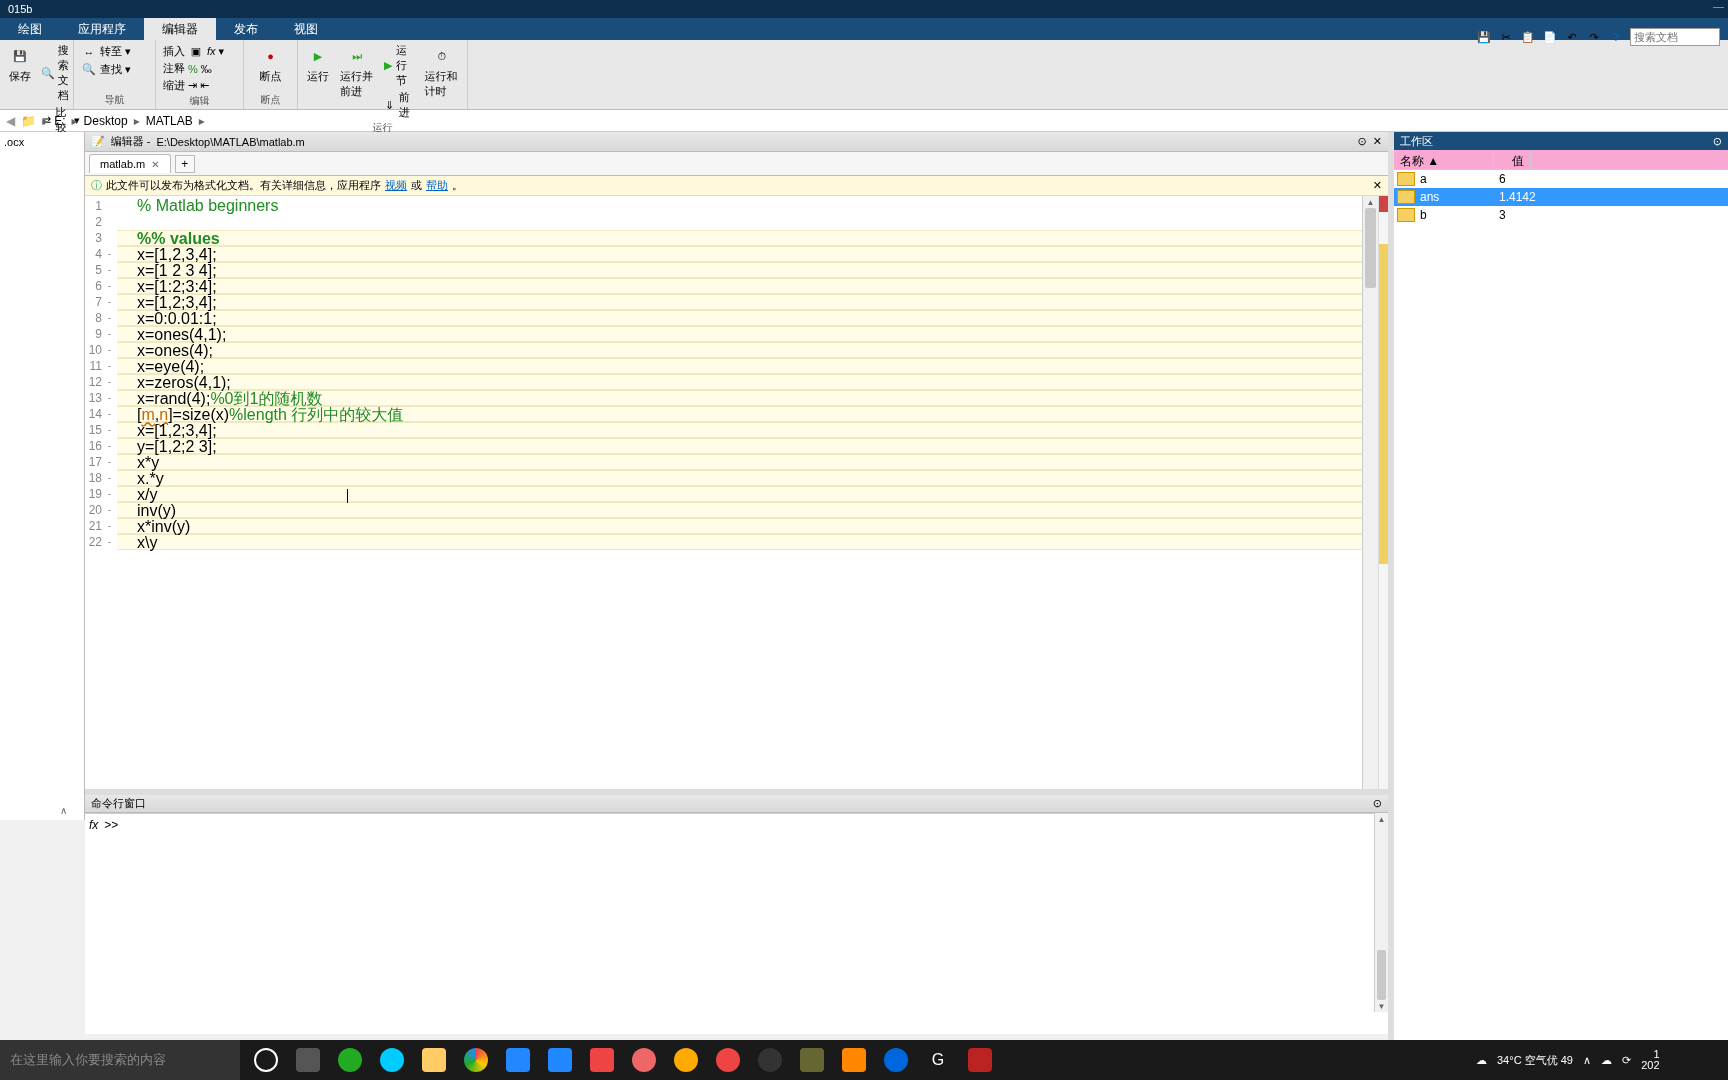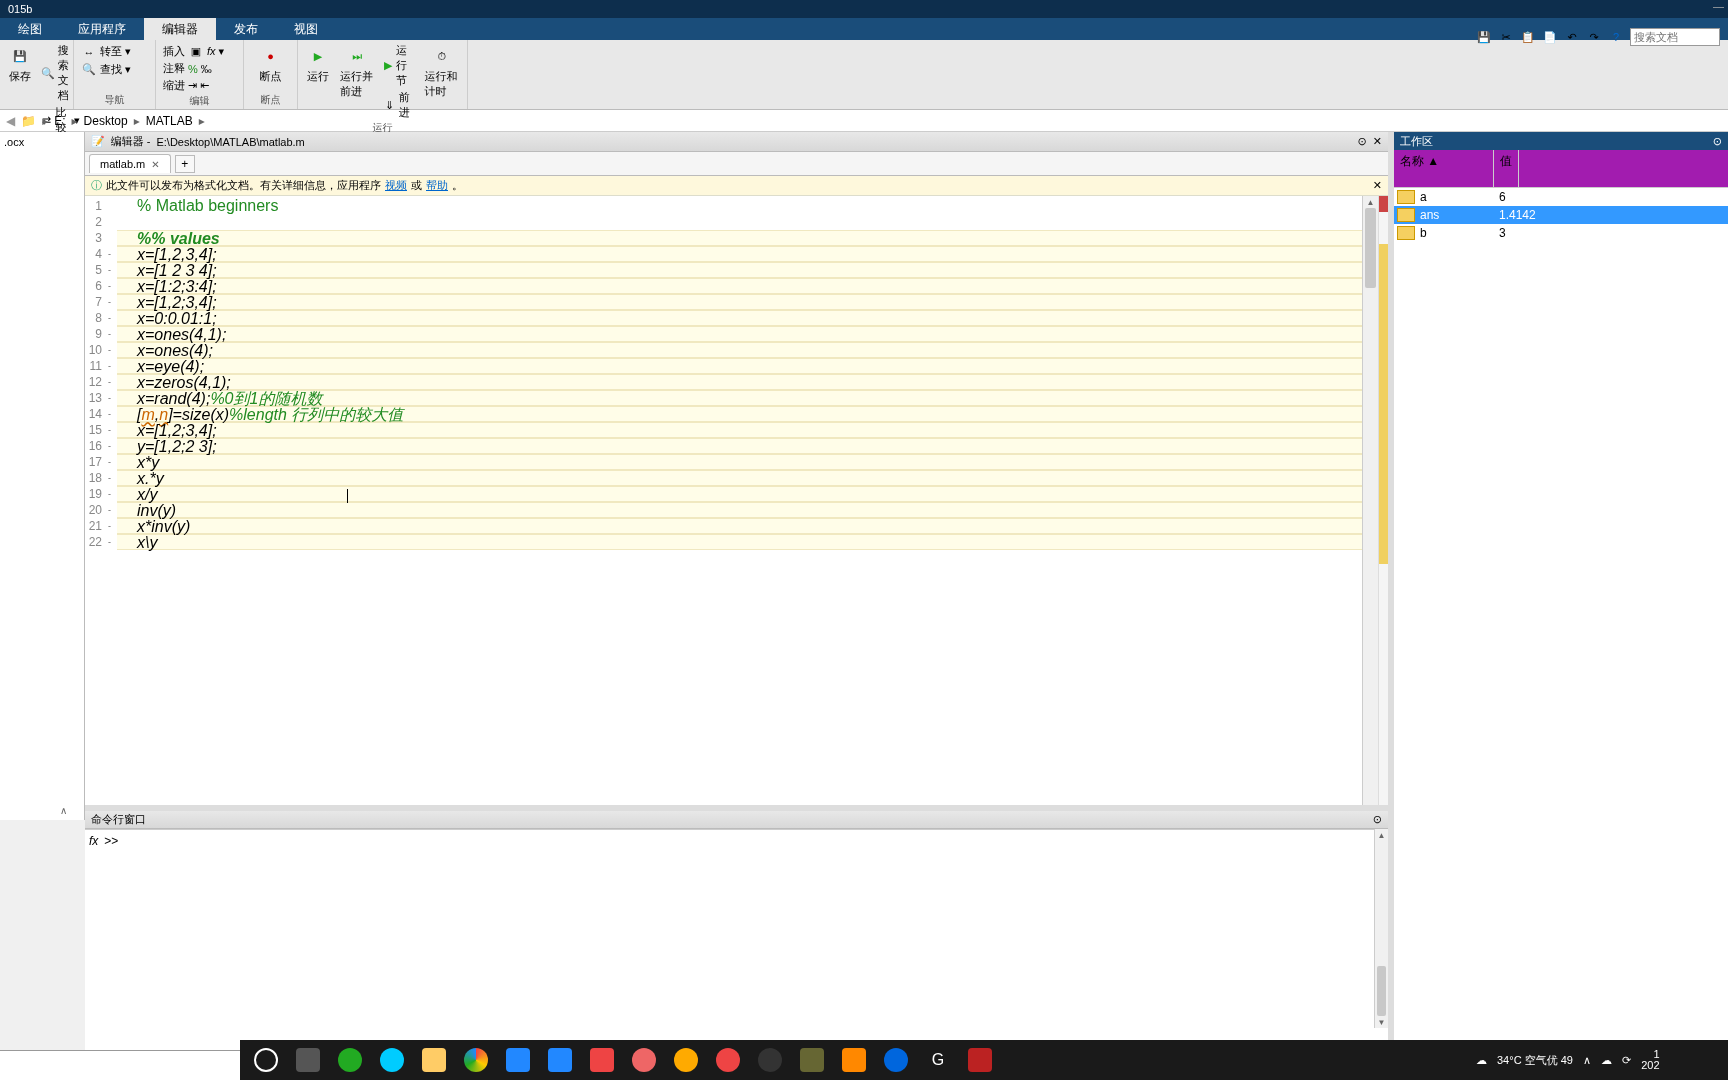--- a/index.html
+++ b/index.html
@@ -31,47 +31,47 @@
 .ftab .x{color:#666;font-size:10px;}
 .addtab{width:20px;height:18px;border:1px solid #bbb;background:#f8f8f8;display:flex;align-items:center;justify-content:center;font-size:12px;margin-left:4px;}
 .infobar{height:20px;background:#fef8dc;border-bottom:1px solid #ddc;display:flex;align-items:center;padding:2px 6px;font-size:11px;gap:4px;}
 .infobar .spacer{flex:1;}
 .infobar a{color:#0066cc;text-decoration:underline;}
 .code-wrap{flex:1;display:flex;position:relative;}
 .gutter{width:32px;text-align:right;font-size:12px;font-family:Consolas,monospace;color:#888;padding:2px 6px 2px 2px;background:#fff;line-height:16px;}
 .gln{height:16px;display:flex;justify-content:flex-end;align-items:center;gap:3px;}
 .gmark{width:6px;font-size:9px;color:#666;}
 .code{flex:1;font-family:Consolas,SimSun,monospace;font-size:16px;line-height:16px;padding:2px 0;position:relative;white-space:pre;}
-.code .sec{background:#fffde8;border:1px solid #f0e8c0;border-left:none;border-right:none;font-style:italic;}
+.code .sec{background:#fffde8;border:1px solid #f0e8c0;border-left:none;border-right:none;}
 .code .ln{height:16px;padding-left:20px;}
 .cm{color:#228b22;}
 .sec-head{color:#228b22;font-weight:bold;}
 .warn{color:#cc6600;text-decoration:underline wavy #cc6600;}
 .cursor{display:inline-block;width:1px;height:14px;background:#000;vertical-align:middle;margin-left:190px;}
 .scroll-v{width:16px;background:#f0f0f0;border-left:1px solid #ccc;position:relative;}
 .scroll-v .thumb{position:absolute;top:12px;left:2px;right:2px;height:80px;background:#c8c8c8;border-radius:2px;}
 .scroll-v .arr{position:absolute;left:0;right:0;height:12px;display:flex;align-items:center;justify-content:center;font-size:8px;color:#666;}
 .scroll-v .arr.top{top:0;}
 .scroll-v .arr.bot{bottom:0;}
 .section-bar{width:10px;background:#f5f5f5;border-left:1px solid #ddd;}
 .section-bar .sb{height:16px;}
 .section-bar .hl{background:#f0d060;}
 .section-bar .red{background:#cc4444;}
-.cmd-area{position:absolute;left:85px;right:340px;bottom:30px;height:245px;background:#fff;border-top:6px solid #ddd;display:flex;flex-direction:column;}
+.cmd-area{position:absolute;left:85px;right:340px;bottom:46px;height:245px;background:#fff;border-top:6px solid #ddd;display:flex;flex-direction:column;}
 .cmd-title{height:18px;background:linear-gradient(#e8e8e8,#d8d8d8);border-bottom:1px solid #bbb;font-size:11px;padding:2px 6px;display:flex;align-items:center;}
 .cmd-body{flex:1;font-family:Consolas,SimSun,monospace;font-size:12px;line-height:16px;padding:4px 8px;overflow:hidden;white-space:pre;}
 .cmd-body a{color:#0066cc;text-decoration:underline;}
 .cmd-prompt{height:22px;border-top:1px solid #ccc;display:flex;align-items:center;padding:0 4px;font-size:12px;font-family:Consolas,monospace;}
 .cmd-prompt .fx{font-style:italic;margin-right:6px;}
 .cmd-area .scroll-v{position:absolute;right:0;top:18px;bottom:22px;width:14px;}
 .cmd-area .scroll-v .thumb{top:auto;bottom:12px;height:50px;}
 .workspace{position:absolute;right:0;top:132px;bottom:34px;width:340px;background:#fff;border-left:6px solid #ddd;font-size:12px;}
 .ws-title{height:18px;background:#1a4d7a;color:#fff;padding:2px 6px;font-size:11px;display:flex;align-items:center;}
 .ws-title .spacer{flex:1;}
-.ws-head{height:38px;background:#a21caf;border-bottom:1px solid #ccc;display:flex;}
+.ws-head{height:20px;background:#f9a8d4;border-bottom:1px solid #ccc;display:flex;gap:12px;}
 .ws-head .col{padding:3px 6px;border-right:1px solid #ccc;}
 .ws-head .c1{width:100px;}
 .ws-row{height:18px;display:flex;align-items:center;}
 .ws-row .wicon{width:18px;height:14px;margin:0 3px;background:#f5d060;border:1px solid #cc9900;display:inline-flex;}
 .ws-row .wname{width:75px;padding-left:2px;}
 .ws-row .wval{padding-left:6px;}
 .ws-row.sel{background:#3399ff;color:#fff;}
 .statusbar{position:absolute;left:0;right:0;bottom:0;height:30px;background:#fff;border-top:1px solid #999;}
 .taskbar{position:absolute;left:0;right:0;bottom:0;height:40px;z-index:100;}
 .tb-search{width:240px;height:40px;background:#333;color:#888;display:flex;align-items:center;padding:0 10px;font-size:13px;position:absolute;left:0;}
@@ -332,20 +332,23 @@
         <span class="wicon"></span>
         <span class="wname">b</span>
         <span class="wval">3</span>
       </div>
     </div>
 </div>
 
 <div class="statusbar"></div>
 
 <div class="taskbar">
+  <div class="tb-search">
+    <span>在这里输入你要搜索的内容</span>
+  </div>
   <div class="tb-center">
     <span class="tico" style="border:2px solid #fff;border-radius:50%;"></span>
     <span class="tico" style="background:#555;"></span>
     <span class="tico" style="background:#2a2;border-radius:50%;"></span>
     <span class="tico" style="background:#0cf;border-radius:50%;"></span>
     <span class="tico" style="background:#fc6;"></span>
     <span class="tico" style="background:conic-gradient(#e44,#fc0,#2a2,#28f);border-radius:50%;"></span>
     <span class="tico" style="background:#28f;"></span>
     <span class="tico" style="background:#28f;"></span>
     <span class="tico" style="background:#e44;"></span>

